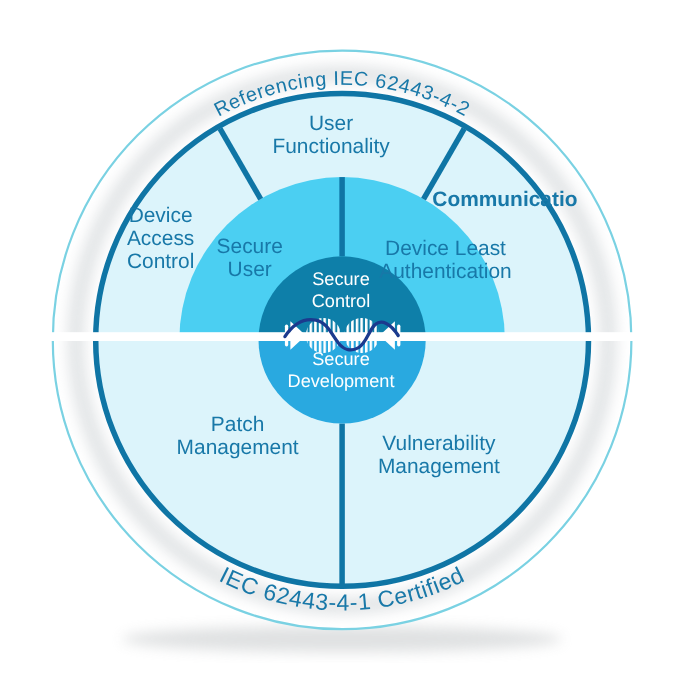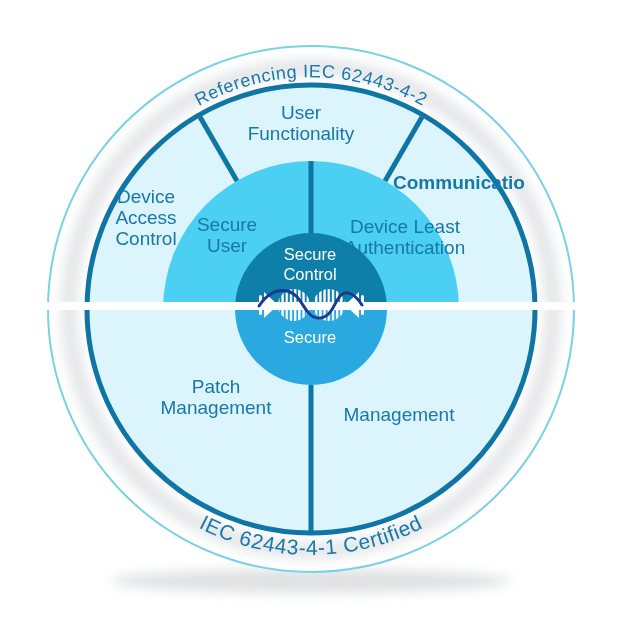--- a/index.html
+++ b/index.html
@@ -121,25 +121,27 @@
     <span>Device Least</span>
     <span>Authentication</span>
   </div>
 
   <div class="lbl" style="left:216px;top:397px;">
     <span>Patch</span>
     <span>Management</span>
   </div>
 
   <div class="lbl" style="left:399px;top:414px;">
+    <span>Vulnerability</span>
     <span>Management</span>
   </div>
 
   <div class="lbl white" style="left:310px;top:264px;">
     <span>Secure</span>
     <span>Control</span>
   </div>
 
   <div class="lbl white" style="left:310px;top:337px;">
     <span>Secure</span>
+    <span>Development</span>
   </div>
 
 </div>
 
 </body></html>

